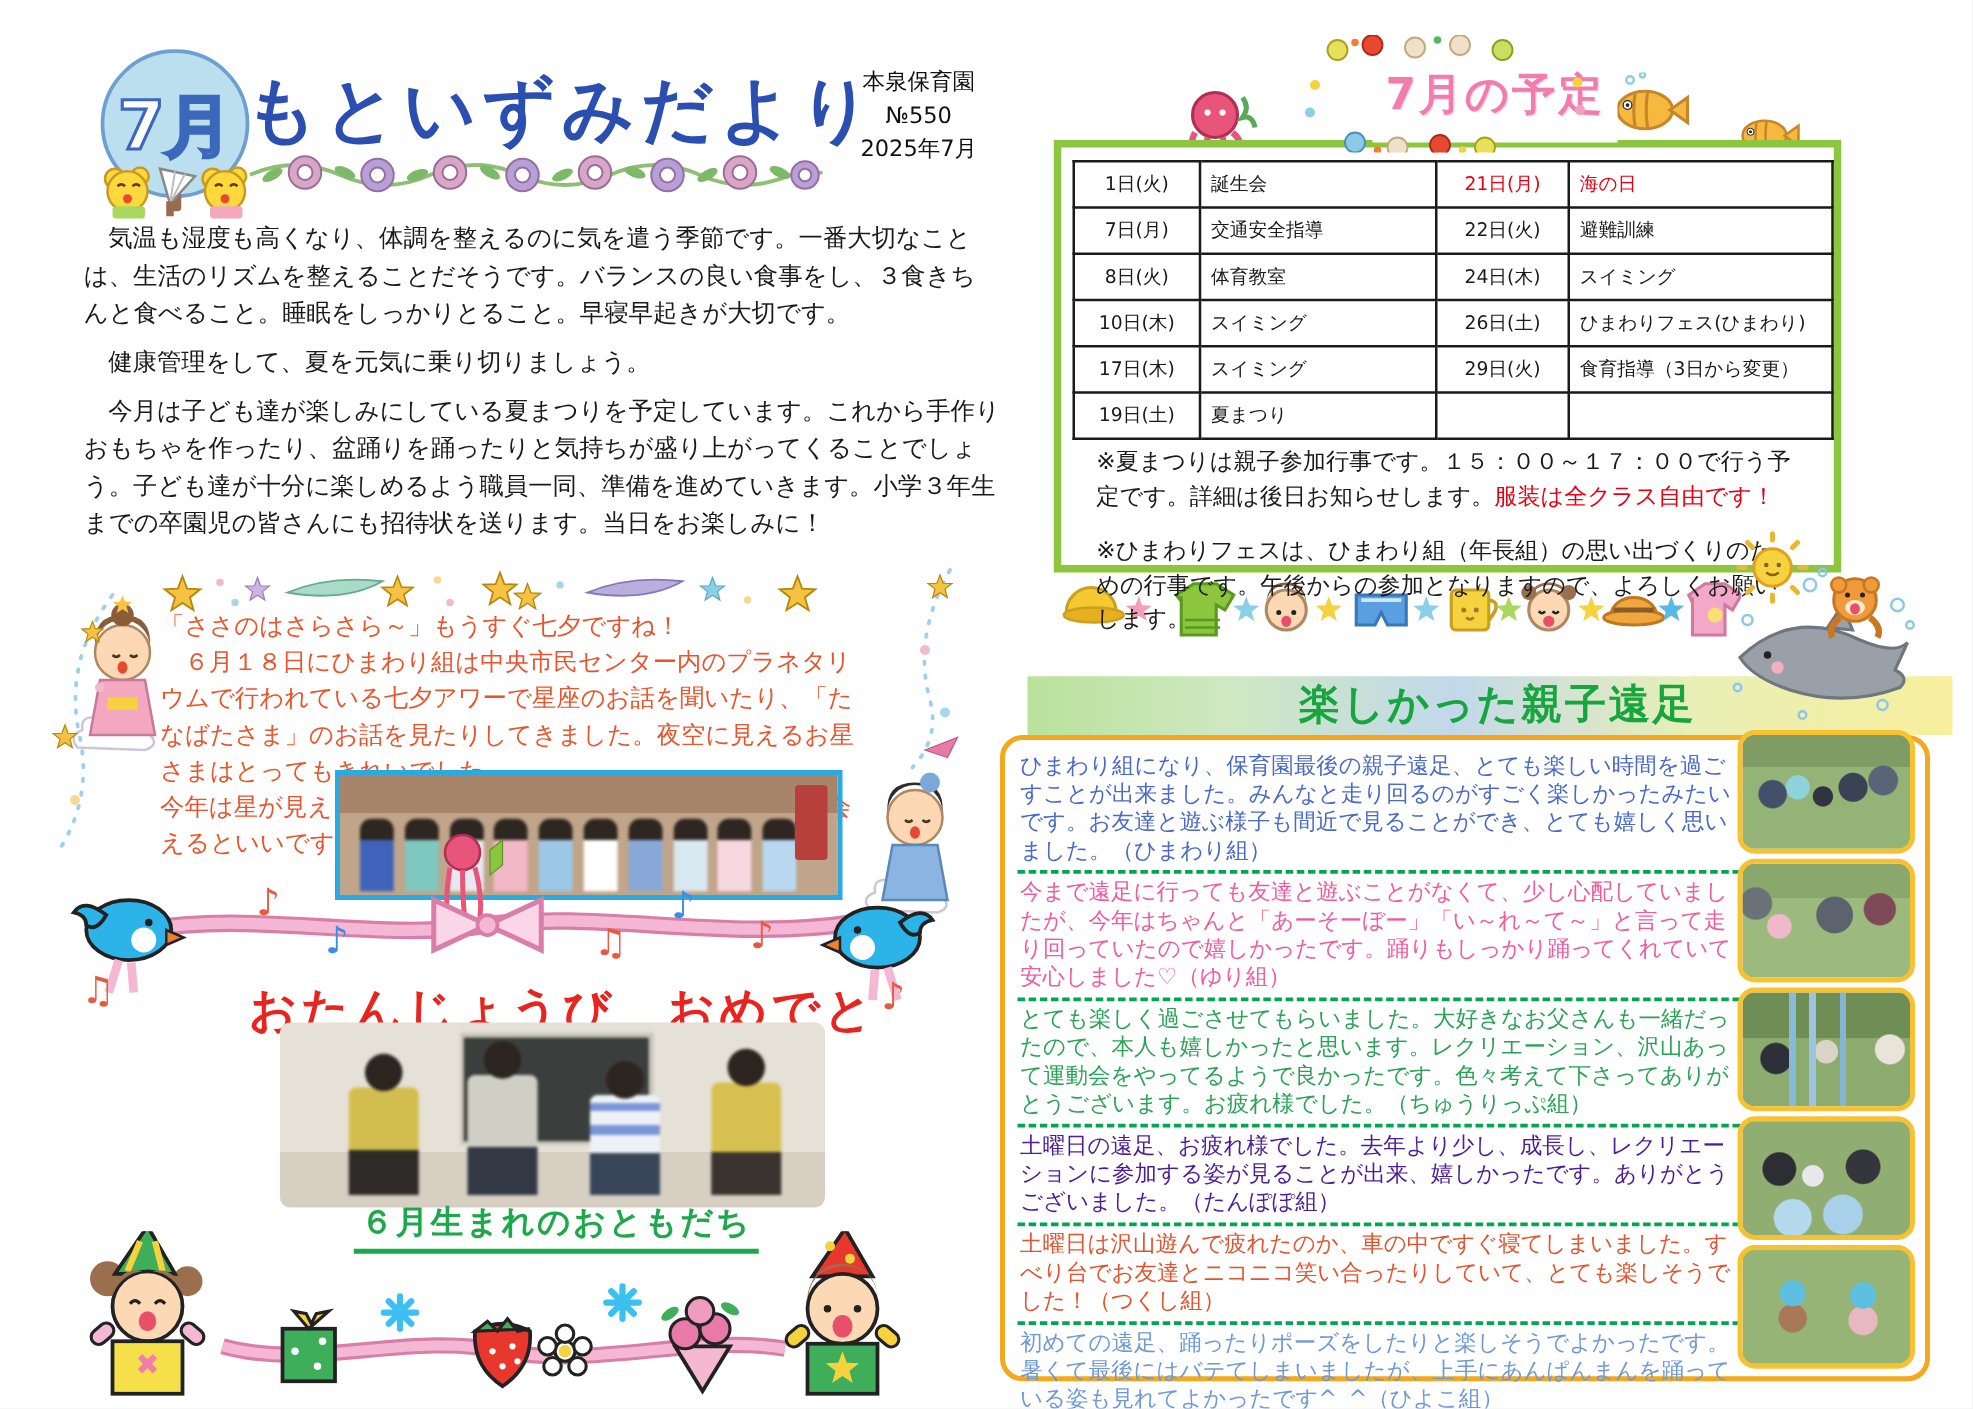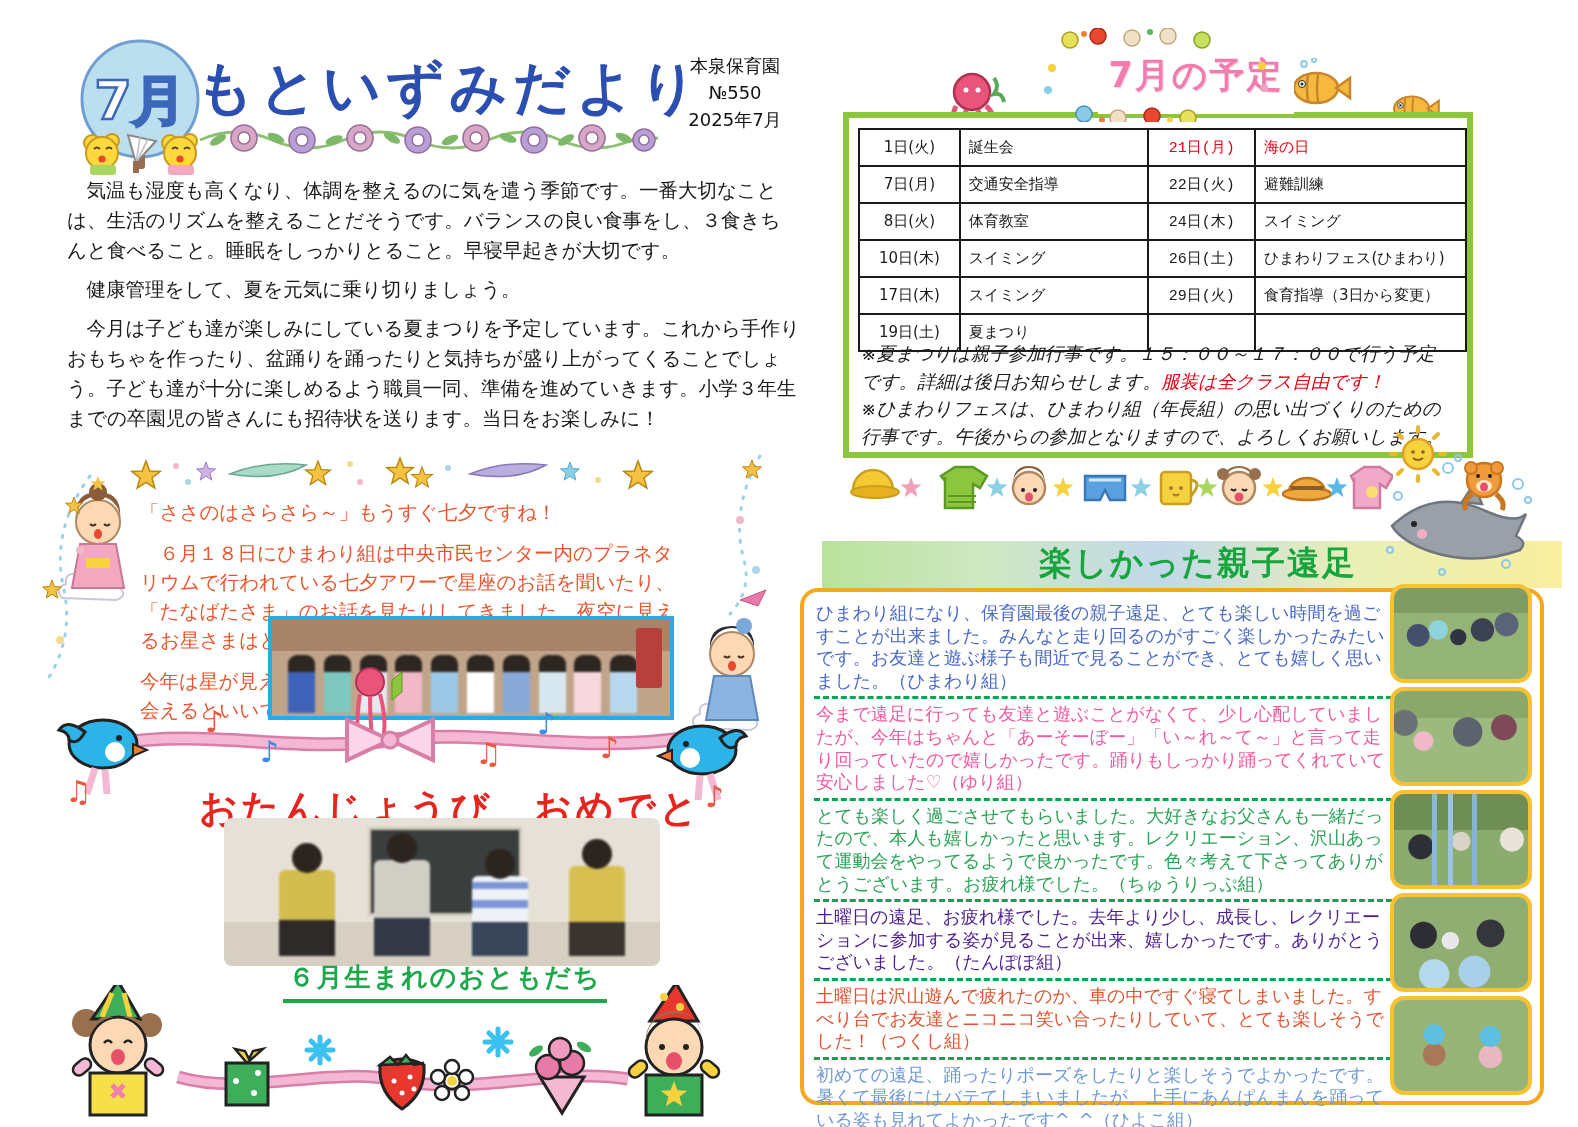--- a/index.html
+++ b/index.html
@@ -10,21 +10,21 @@
   
   .main-title{left:196px;top:50px;font-size:57px;font-weight:800;color:#2b4fb0;letter-spacing:5px;}
   .issue-info{left:660px;top:52px;width:150px;font-size:18px;line-height:27px;color:#111;text-align:center;}
 
   
   .intro{left:55px;top:176px;width:745px;font-size:19.5px;line-height:30px;}
   .intro p{margin:0 0 9px 12px;}
 
   
   .tanabata-text{left:128px;top:486px;width:572px;font-size:19.5px;line-height:29px;color:#e8542c;}
-  .tanabata-text p{margin:12px;}
+  .tanabata-text p{margin:0;}
   .tnb-photo{left:268px;top:616px;width:398px;height:96px;border:4px solid #29abe2;
              background:linear-gradient(180deg,#a8846a 0 32%,#c0a58a 32% 100%);overflow:hidden;}
   .tnb-figs{position:absolute;inset:0;filter:blur(1.2px);}
   .tnb-figs i{position:absolute;bottom:3px;width:27px;height:58px;border-radius:9px 9px 0 0;
               background:linear-gradient(180deg,#2e2620 0 30%,var(--c) 30% 100%);}
   .tnb-led{position:absolute;right:8px;top:8px;width:26px;height:60px;background:#b8403c;border-radius:3px;filter:blur(.6px);}
 
   
   .bday-heading{left:170px;top:783px;width:560px;text-align:center;font-size:38px;font-weight:800;
                 color:#e8241e;letter-spacing:3px;}
@@ -45,25 +45,25 @@
   
   .sched-titlebox{left:1098px;top:36px;width:196px;height:78px;background:#fff;display:flex;
                   align-items:center;justify-content:center;z-index:3;}
   .sched-title{font-size:35px;font-weight:800;color:#f17cae;letter-spacing:2px;
                text-shadow:1px 1px 0 #fbd6e6;}
   .green-frame{left:843px;top:112px;width:618px;height:334px;border:6px solid #8cc63e;background:#fff;z-index:1;}
   table.sched{border-collapse:collapse;margin:10px 0 0 9px;}
   table.sched td{border:2px solid #1a1a1a;font-size:15px;height:33px;padding:1px 8px;white-space:nowrap;}
   td.date{width:88px;text-align:center;}
   td.event{width:190px;border-radius:17px;}
-  td.date2{width:94px;text-align:center;font-family:Liberation Mono, monospace;}
+  td.date2{width:94px;text-align:center;}
   td.event2{width:196px;}
   td.red{color:#e60012;}
   .sched-notes{position:absolute;left:12px;top:222px;width:592px;font-size:18.5px;line-height:27.5px;}
-  .sched-notes p{margin:0;font-style:italic;}
+  .sched-notes p{margin:16px;}
   .note-red{color:#e60012;}
 
   
   .band{left:822px;top:541px;width:740px;height:47px;display:flex;align-items:center;padding-left:12px;box-sizing:border-box;
         background:linear-gradient(90deg,#b9e29b 0%,#cfe8c2 22%,#c2d8ea 46%,#e9efb6 72%,#f8ef9e 100%);flex-direction:column;}
   .band .t1{font-size:33px;font-weight:800;color:#17a63e;letter-spacing:2px;}
   .band .t2{font-size:17px;font-weight:800;color:#17a63e;margin-left:0;}
   .band .t3{font-size:18px;font-weight:800;color:#17a63e;margin-left:12px;}
 
   .exc-box{left:800px;top:588px;width:744px;height:517px;border:4px solid #f5a81e;border-radius:18px;

